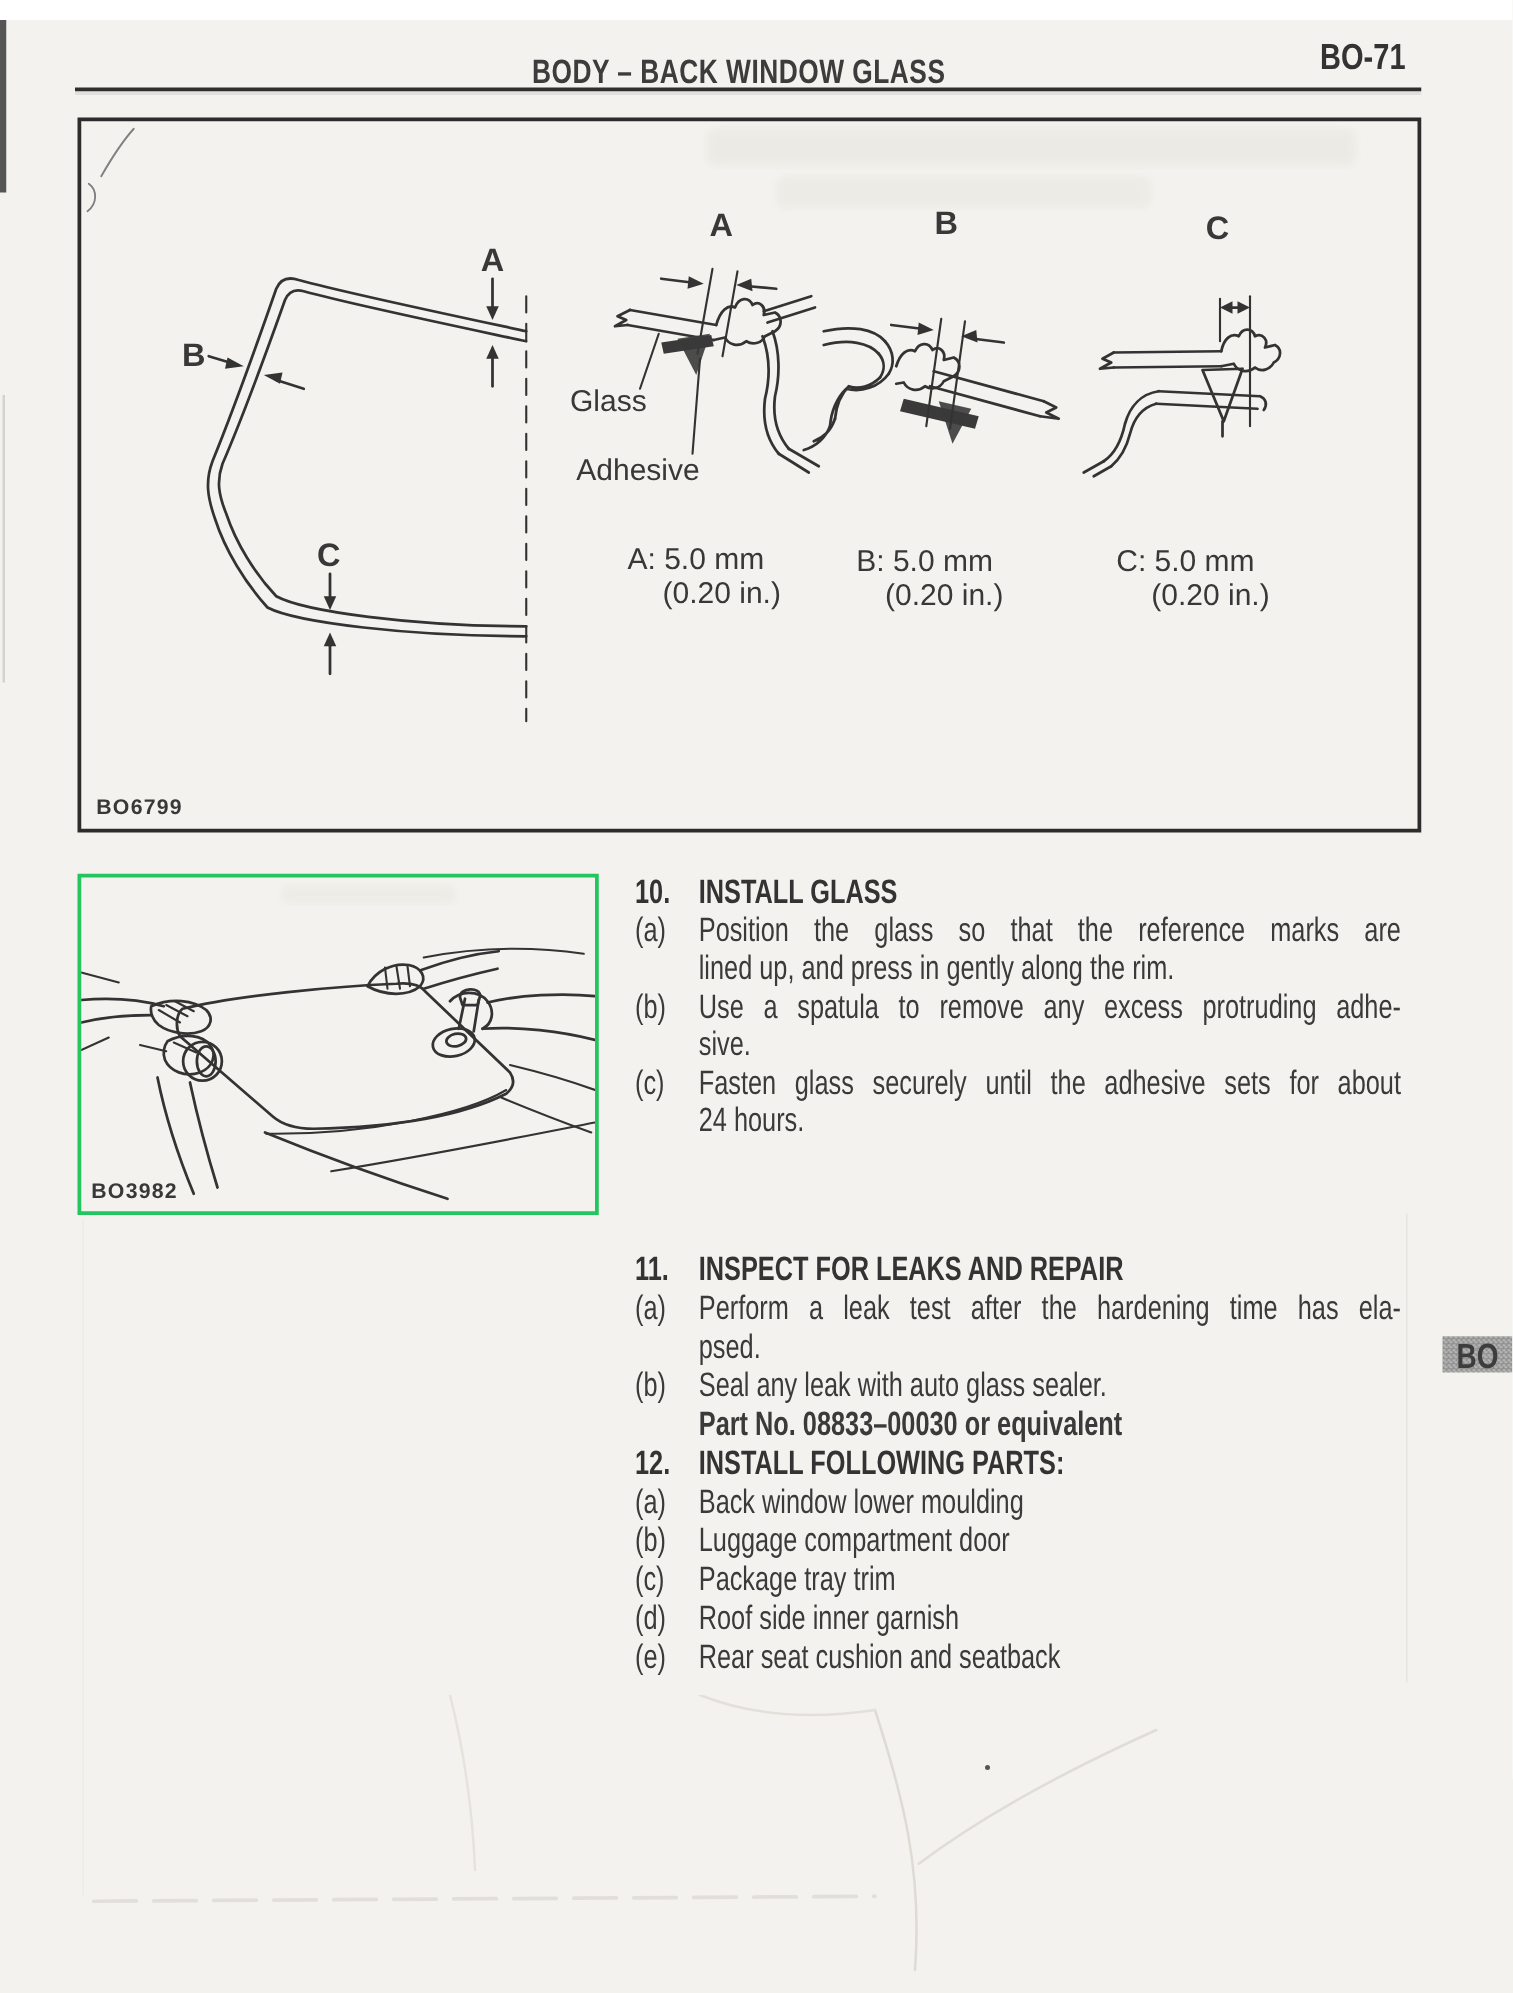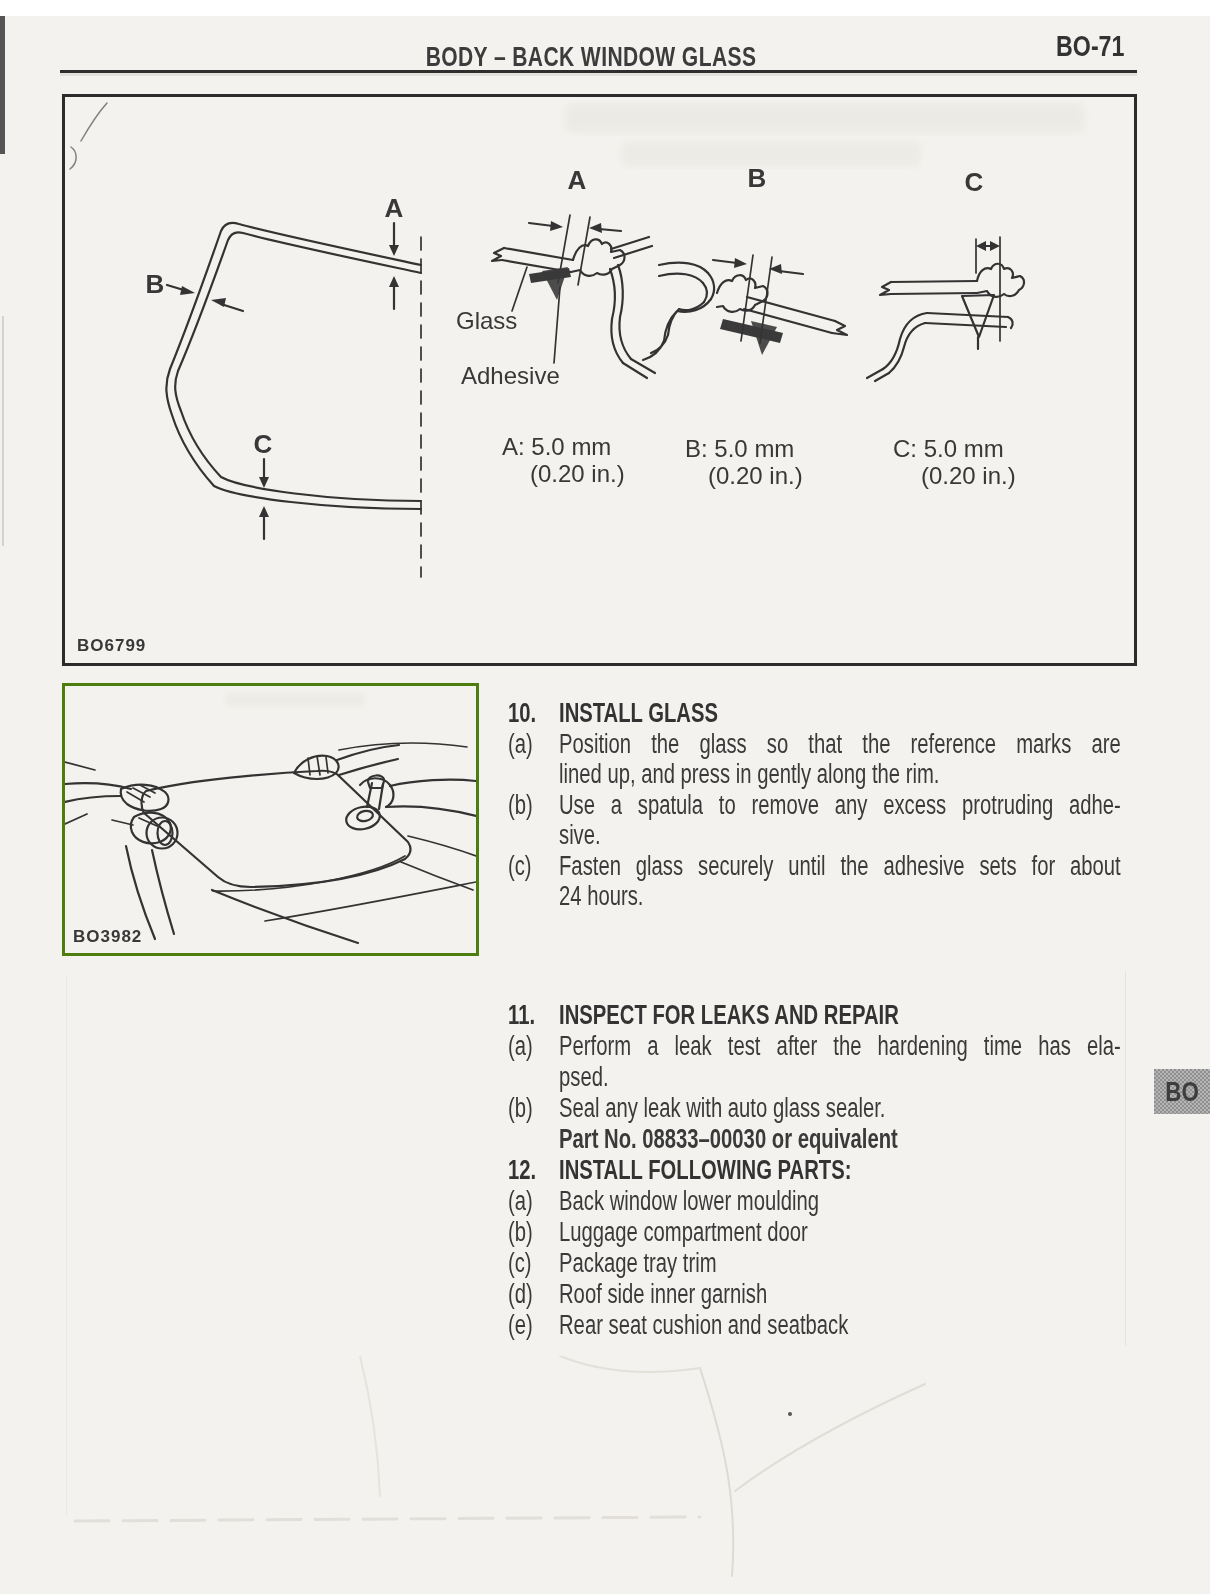--- a/index.html
+++ b/index.html
@@ -15,21 +15,21 @@
     transform:scaleX(.78);transform-origin:50% 0;white-space:nowrap;
   }
   .page-number{
     position:absolute;right:86px;top:14px;font-size:29px;font-weight:700;color:#333;
     transform:scaleX(.8);transform-origin:100% 0;white-space:nowrap;
   }
   .header-rule{position:absolute;left:60px;top:54px;width:1077px;height:3px;background:#2e2e2e;box-shadow:0 3px 0 rgba(0,0,0,.07);}
   
   .fig{position:absolute;background:transparent;}
   .fig1{left:62px;top:78px;width:1069px;height:566px;border:3px solid #2c2c2c;}
-  .fig2{left:62px;top:667px;width:411px;height:267px;border:3px solid #4d7c0f;}
+  .fig2{left:62px;top:683px;width:411px;height:267px;border:3px solid #22c55e;}
   .fig svg{display:block;}
   .fig path,.fig line,.fig circle,.fig ellipse,.fig polyline{fill:none;stroke:#333;stroke-width:2.2;stroke-linecap:round;stroke-linejoin:round;}
   .fig polygon{fill:#333;stroke:none;}
   .fig .thin{stroke-width:1.7;}
   .fig .fillD{fill:#3a3a3a;stroke:none;}
   .fig .ghost{fill:#e9e7e1;stroke:none;}
   .fig text{font-family:"Liberation Sans",sans-serif;fill:#383838;}
   .fig .biglab{font-size:26px;font-weight:700;}
   .fig .meas{font-size:24px;font-weight:400;}
   .fig .figcode{font-size:17px;font-weight:700;letter-spacing:1px;}
@@ -40,23 +40,23 @@
   .lh30 .row{line-height:30.5px;}
   .lh31 .row{line-height:31px;}
   .row{display:grid;grid-template-columns:68px 749px;}
   .hrow{font-weight:700;color:#333;}
   .lab{color:#3a3a3a;}
   .jline{display:block;text-align:justify;text-align-last:justify;}
   .line{display:block;}
   .note{display:block;font-weight:700;}
   
   .side-tab{
-    position:absolute;left:1154px;top:1053px;width:56px;height:45px;
+    position:absolute;left:1154px;top:1053px;width:56px;height:29px;
     background:repeating-conic-gradient(#b4b4b4 0% 25%, #909090 0% 50%) 0 0/4px 4px;
-    display:flex;align-items:center;justify-content:center;
+    display:flex;align-items:flex-start;justify-content:center;
   }
   .side-tab span{font-size:28px;font-weight:700;color:#3d3d3d;transform:scaleX(.8);}
   
   .edge-a{position:absolute;left:0;top:0;width:5px;height:138px;background:#3a3a3a;opacity:.85;}
   .edge-b{position:absolute;left:2px;top:300px;width:2px;height:230px;background:#9a9a9a;opacity:.35;}
   .vline-a{position:absolute;left:1125px;top:955px;width:1px;height:375px;background:rgba(70,70,70,.08);}
   .vline-b{position:absolute;left:66px;top:960px;width:1px;height:540px;background:rgba(70,70,70,.05);}
   .artifacts{position:absolute;left:0;top:1340px;}
   .artifacts path{fill:none;stroke-linecap:round;}
 </style>

